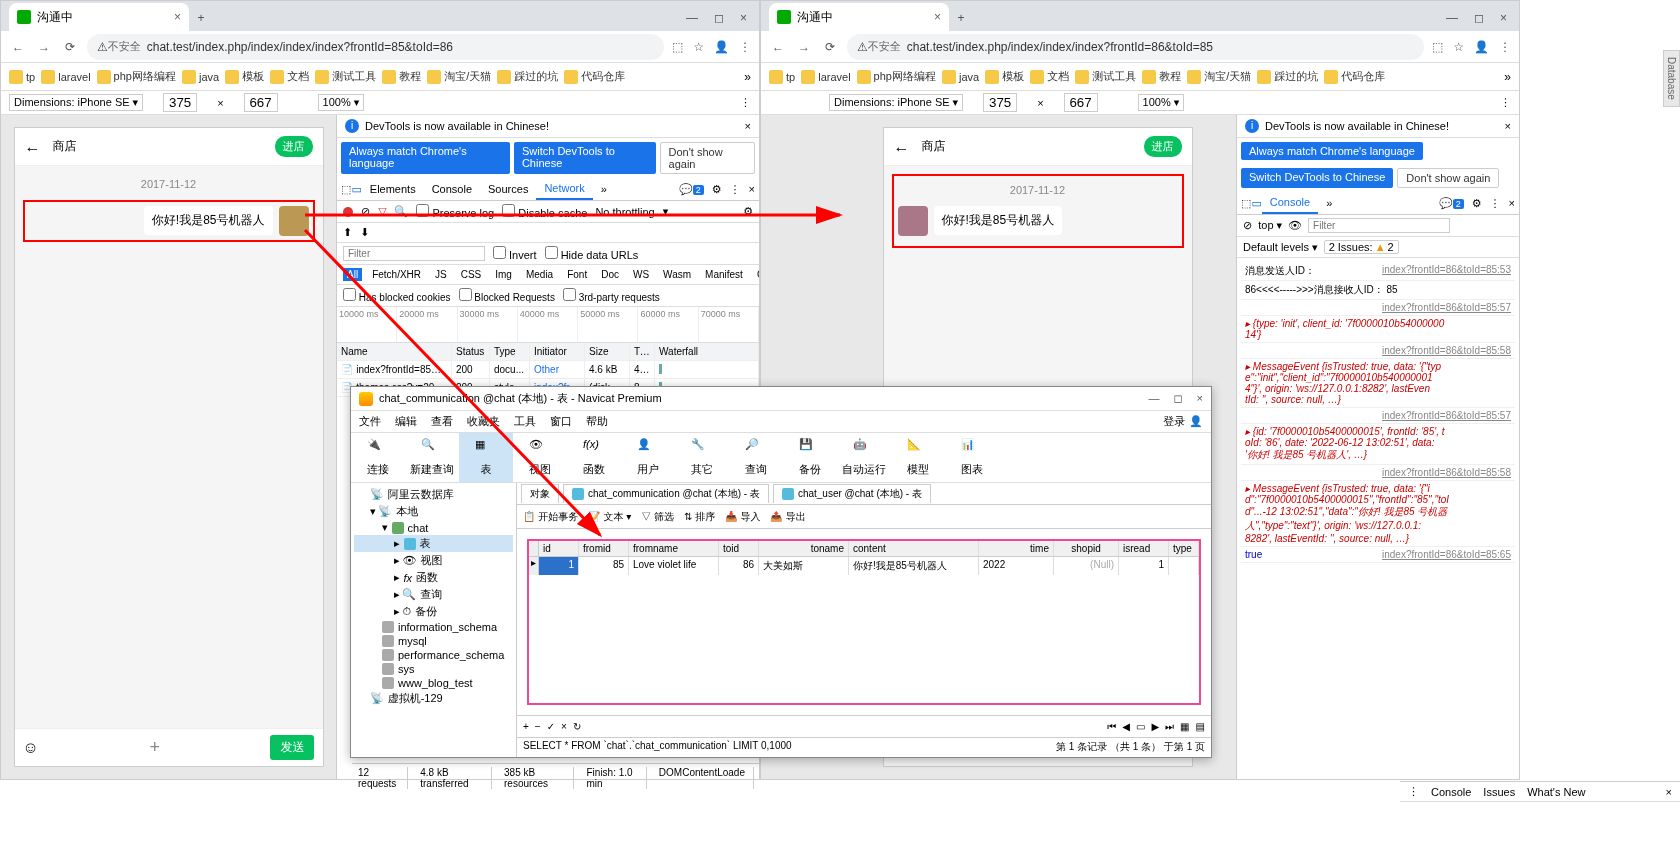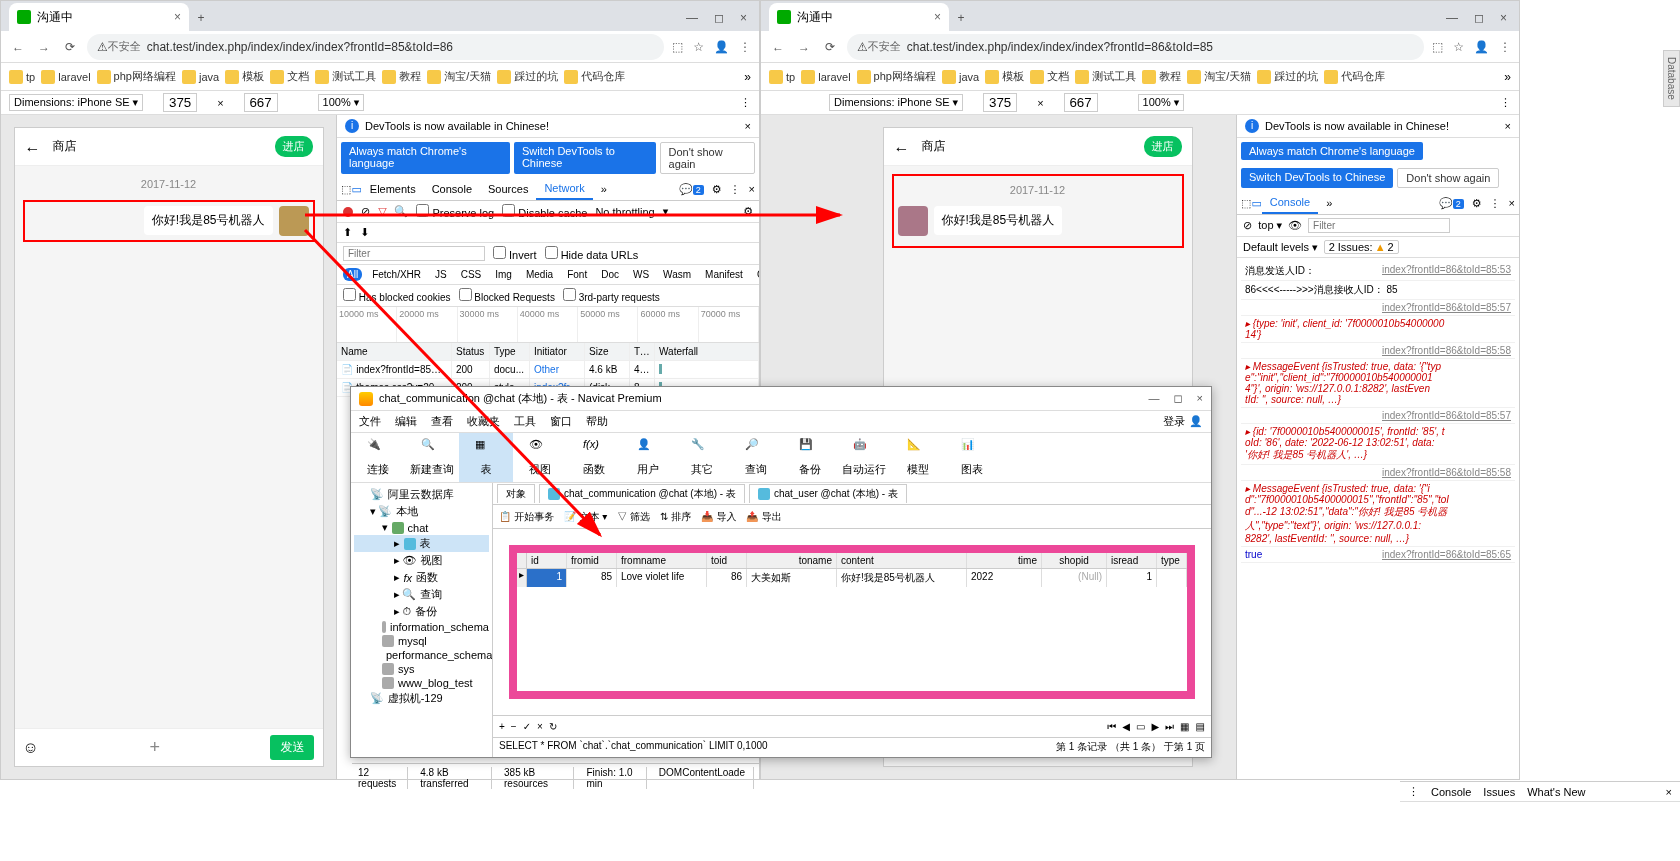--- a/index.html
+++ b/index.html
@@ -64,21 +64,21 @@
 .dt-tab { padding: 4px 8px; cursor: pointer; }
 .dt-tab.active { border-bottom: 2px solid #1a73e8; color: #1a73e8; }
 .dt-tab-icons { margin-left: auto; display: flex; gap: 8px; align-items: center; }
 .badge { background: #1a73e8; color: #fff; border-radius: 2px; padding: 0 3px; font-size: 9px; }
 .dt-toolbar { display: flex; align-items: center; padding: 3px 6px; gap: 8px; border-bottom: 1px solid #ddd; }
 .rec-dot { width: 10px; height: 10px; background: #d33; border-radius: 50%; }
 .dt-filter-row { display: flex; padding: 3px 6px; gap: 8px; border-bottom: 1px solid #ddd; align-items: center; }
 .filter-input { flex: 0 0 100px; border: 1px solid #ccc; padding: 1px 4px; font-size: 10px; }
 .type-tabs { display: flex; padding: 3px 6px; gap: 6px; border-bottom: 1px solid #ddd; font-size: 10px; }
 .type-tab { padding: 1px 4px; cursor: pointer; }
-.type-tab.active { background: #1a73e8; color: #fff; border-radius: 6px; }
+.type-tab.active { background: #1a73e8; color: #fff; border-radius: 0; }
 .extra-filters { padding: 3px 6px; display: flex; gap: 8px; border-bottom: 1px solid #ddd; font-size: 10px; }
 .timeline { height: 36px; border-bottom: 1px solid #ddd; display: flex; }
 .timeline-cell { flex: 1; border-right: 1px solid #eee; font-size: 9px; color: #888; padding: 2px; }
 .net-table { flex: 1; overflow: auto; }
 .net-header, .net-row { display: flex; border-bottom: 1px solid #eee; font-size: 10px; }
 .net-header { background: #f1f3f4; }
 .net-cell { padding: 3px 4px; border-right: 1px solid #eee; overflow: hidden; white-space: nowrap; text-overflow: ellipsis; }
 .nc-name { width: 115px; } .nc-status { width: 38px; } .nc-type { width: 40px; } .nc-init { width: 55px; } .nc-size { width: 45px; } .nc-time { width: 25px; } .nc-wf { flex: 1; }
 .net-footer { border-top: 1px solid #ccc; padding: 3px 6px; font-size: 10px; display: flex; gap: 12px; }
 .net-footer span { border-right: 1px solid #ccc; padding-right: 8px; }
@@ -111,21 +111,21 @@
 .nv-tree-item.selected { background: #cde4f7; }
 .nv-tree-item.l2 { padding-left: 28px; }
 .nv-tree-item.l3 { padding-left: 40px; }
 .db-icon { width: 12px; height: 12px; background: #6a6; border-radius: 2px; }
 .table-icon { width: 12px; height: 12px; background: #5bd; border-radius: 2px; }
 .nv-main { flex: 1; display: flex; flex-direction: column; }
 .nv-obj-tabs { height: 22px; display: flex; align-items: center; border-bottom: 1px solid #ccc; padding: 0 4px; gap: 4px; }
 .nv-obj-tab { padding: 2px 8px; border: 1px solid #ccc; border-bottom: none; display: flex; gap: 4px; align-items: center; font-size: 10px; }
 .nv-obj-tab.active { background: #fff; }
 .nv-action-bar { height: 24px; display: flex; align-items: center; padding: 0 6px; gap: 10px; border-bottom: 1px solid #ccc; font-size: 10px; }
-.nv-grid { flex: 1; overflow: auto; border: 8px solid #ec4899; margin: 16px; }
+.nv-grid { flex: 1; overflow: auto; border: 2px solid #ec4899; margin: 10px; }
 .nv-grid-head, .nv-grid-row { display: flex; font-size: 10px; }
 .nv-grid-head { background: #f0f0f0; border-bottom: 1px solid #ccc; }
 .nv-cell { padding: 2px 4px; border-right: 1px solid #ddd; }
 .nv-cell.sel { background: #2b70c9; color: #fff; }
 .nc-id{width:40px;text-align:right;} .nc-fromid{width:50px;text-align:right;} .nc-fromname{width:90px;} .nc-toid{width:40px;text-align:right;} .nc-toname{width:90px;} .nc-content{width:130px;} .nc-time2{width:75px;} .nc-shopid{width:65px;text-align:right;} .nc-isread{width:50px;text-align:right;} .nc-type2{width:30px;}
 .nv-nav-bar { height: 22px; display: flex; align-items: center; padding: 0 6px; gap: 6px; border-top: 1px solid #ccc; font-size: 10px; }
 .nv-sql-bar { height: 20px; border-top: 1px solid #ccc; padding: 2px 6px; display: flex; font-size: 10px; }
 .nv-sql-right { margin-left: auto; }
 
 

